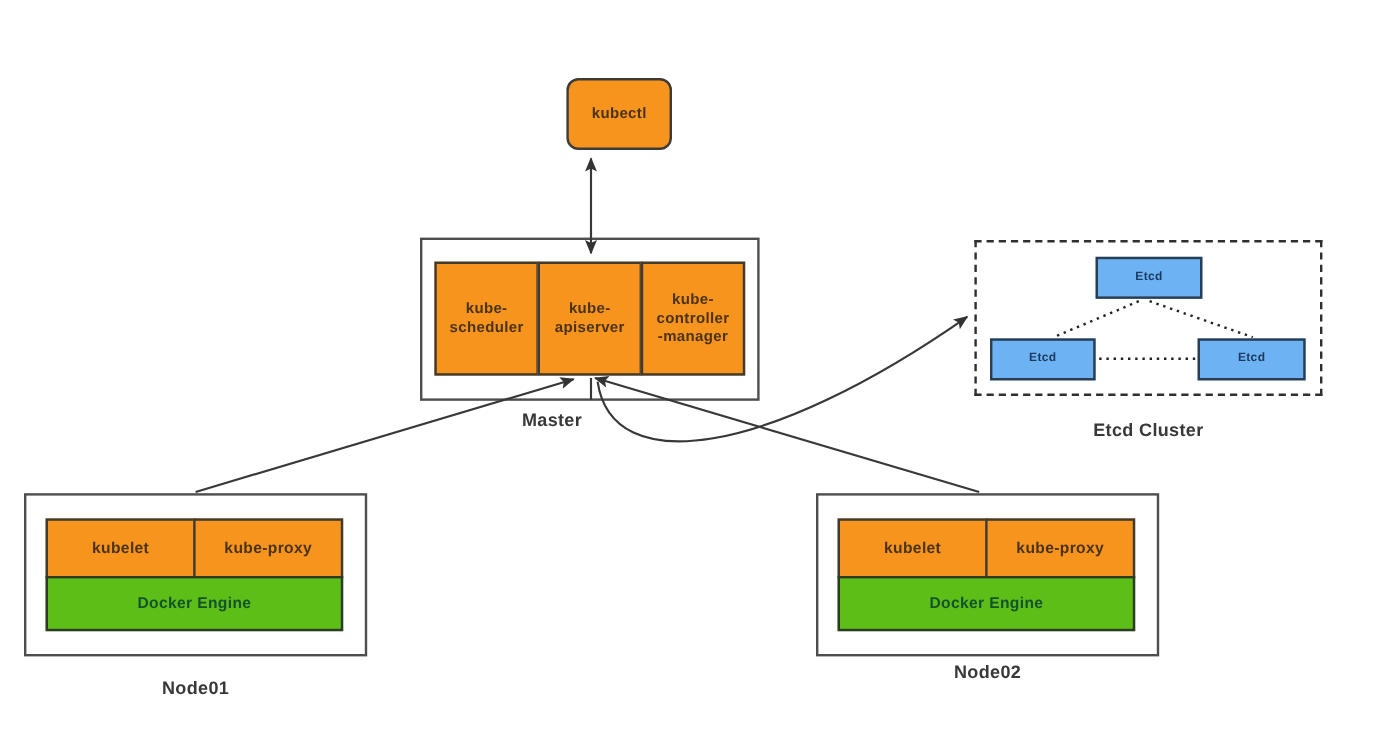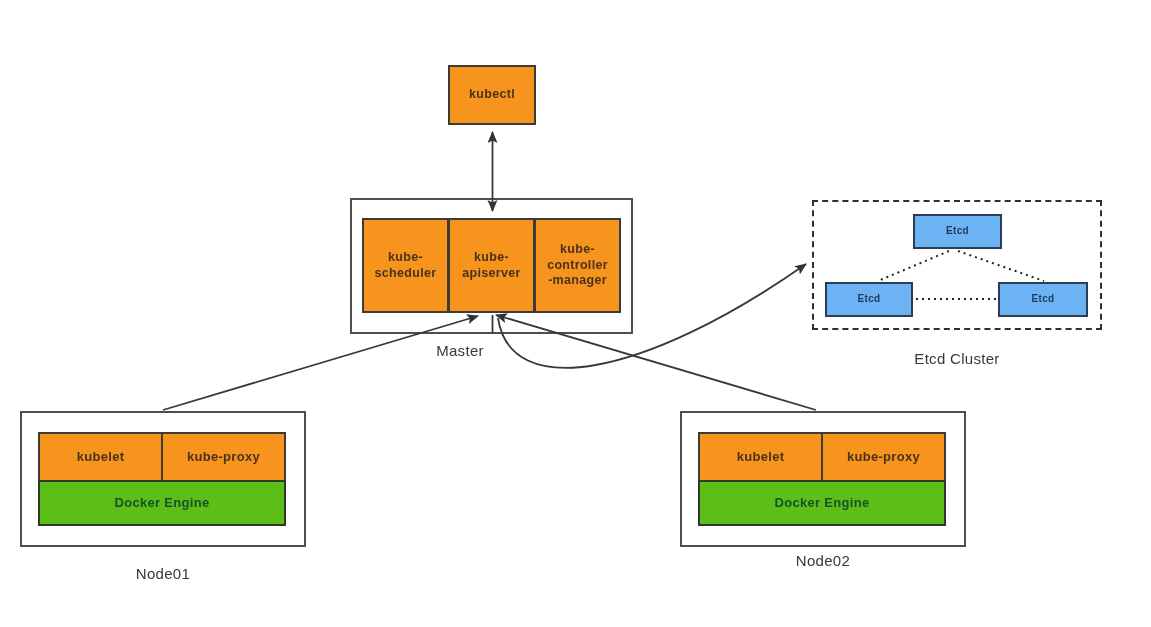--- a/index.html
+++ b/index.html
@@ -48,40 +48,40 @@
   .frame {
     background: #ffffff;
     border: 2px solid #4e4e4e;
   }
   .dashed {
     background: #ffffff;
     border: 2px dashed #2f2f2f;
   }
   .lbl {
     position: absolute;
-    font-weight: 400;
+    font-weight: 700;
     color: #383838;
     font-size: 15px;
     text-align: center;
     letter-spacing: 0.3px;
   }
   .connector-layer {
     position: absolute;
     top: 0;
     left: 0;
     pointer-events: none;
     z-index: 5;
   }
 </style>
 </head>
 <body>
 
 <div class="canvas">
 
-  <div class="box orange" style="left:448px; top:65px; width:88px; height:60px;">kubectl</div>
+  <div class="box orange" style="left:472px; top:65px; width:88px; height:60px;border-radius:10px;">kubectl</div>
 
   <div class="box frame" style="left:350px; top:198px; width:283px; height:136px;"></div>
   <div class="box orange" style="left:362px; top:218px; width:87px; height:95px;">kube-
 scheduler</div>
   <div class="box orange" style="left:448px; top:218px; width:87px; height:95px;">kube-
 apiserver</div>
   <div class="box orange" style="left:534px; top:218px; width:87px; height:95px;">kube-
 controller
 -manager</div>
   <div class="lbl" style="left:350px; top:342px; width:220px;">Master</div>

